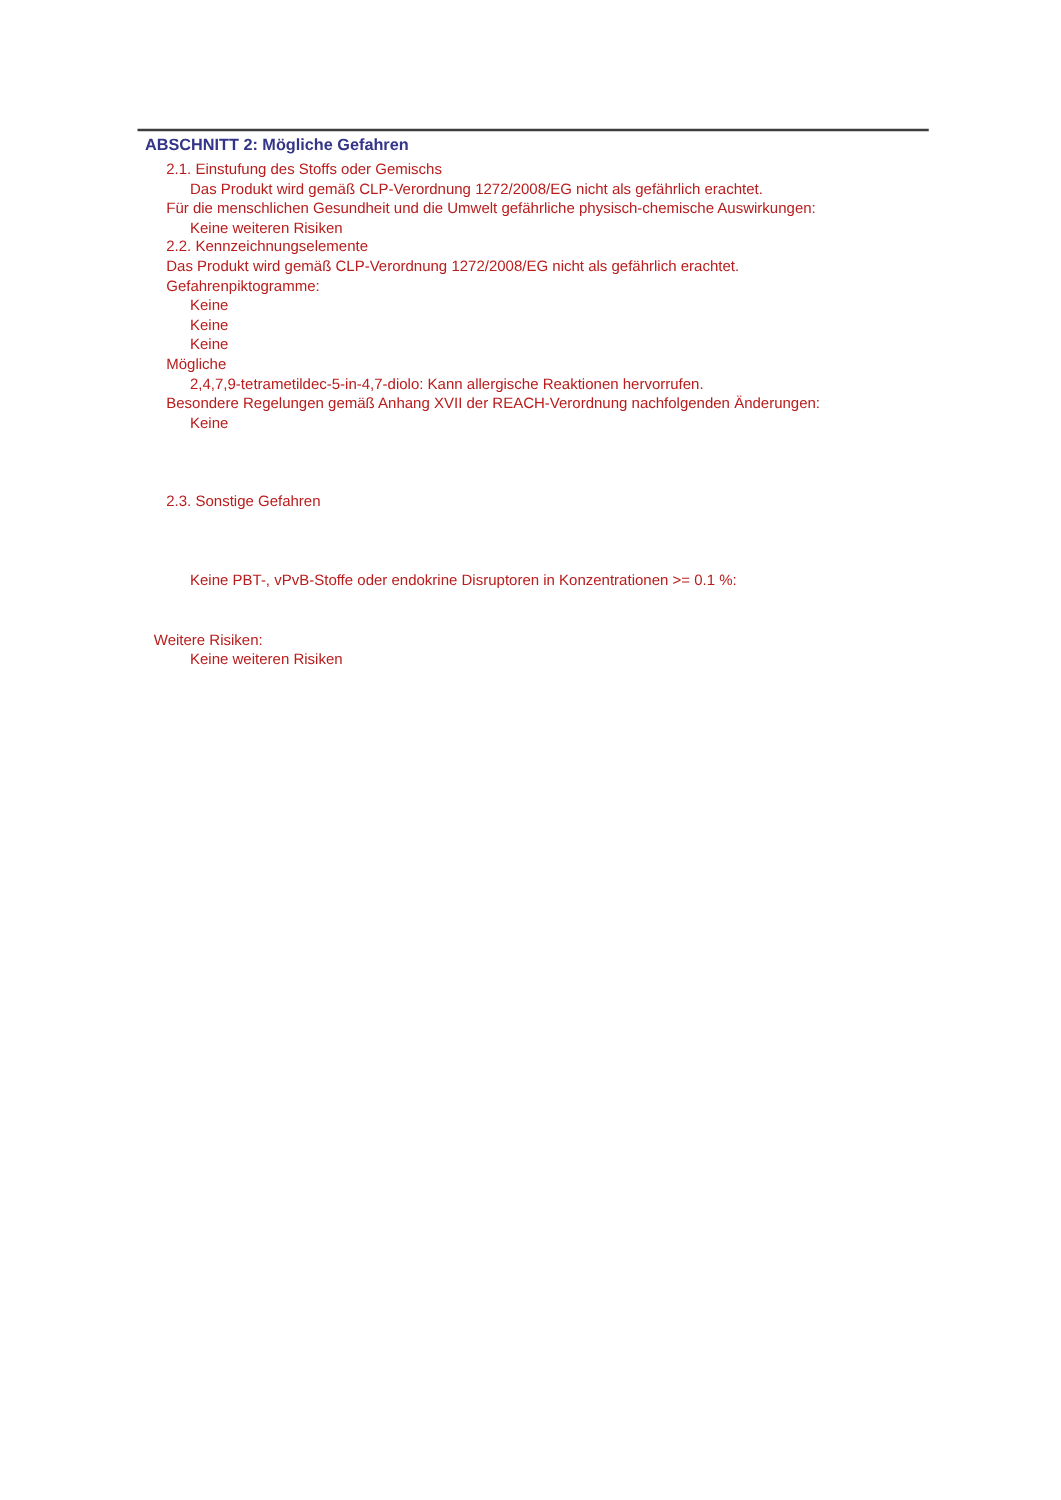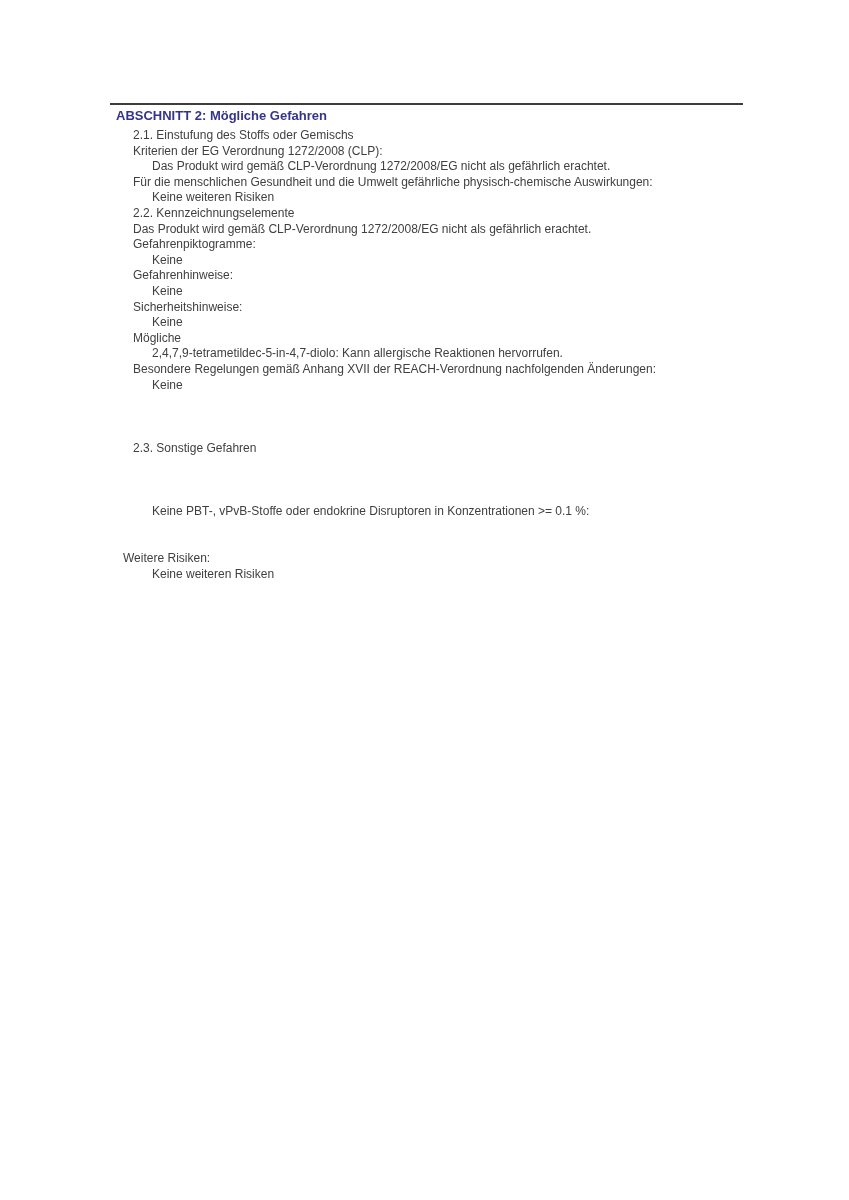--- a/index.html
+++ b/index.html
@@ -50,33 +50,30 @@
   .indent-0 { padding-left: 123px; margin-top: 32px; }
   .indent-1 { padding-left: 133px; }
   .indent-2 { padding-left: 152px; }
 </style>
 </head>
 <body>
 
 <div class="page" style="background: rgb(255, 255, 255);">
   <div class="top-rule" style="background: rgb(61, 61, 61);"></div>
   <h1 class="section-title" style="color: rgb(52, 52, 137);">ABSCHNITT 2: Mögliche Gefahren</h1>
-  <div class="content" style="color: #404040;">
+  <div class="content" style="color: #b91c1c;">
       <div class="line indent-1">2.1. Einstufung des Stoffs oder Gemischs</div>
-      <div class="line indent-1">Kriterien der EG Verordnung 1272/2008 (CLP):</div>
       <div class="line indent-2">Das Produkt wird gemäß CLP-Verordnung 1272/2008/EG nicht als gefährlich erachtet.</div>
       <div class="line indent-1">Für die menschlichen Gesundheit und die Umwelt gefährliche physisch-chemische Auswirkungen:</div>
       <div class="line indent-2">Keine weiteren Risiken</div>
       <div class="line indent-1">2.2. Kennzeichnungselemente</div>
       <div class="line indent-1">Das Produkt wird gemäß CLP-Verordnung 1272/2008/EG nicht als gefährlich erachtet.</div>
       <div class="line indent-1">Gefahrenpiktogramme:</div>
       <div class="line indent-2">Keine</div>
-      <div class="line indent-1">Gefahrenhinweise:</div>
       <div class="line indent-2">Keine</div>
-      <div class="line indent-1">Sicherheitshinweise:</div>
       <div class="line indent-2">Keine</div>
       <div class="line indent-1">Mögliche</div>
       <div class="line indent-2">2,4,7,9-tetrametildec-5-in-4,7-diolo: Kann allergische Reaktionen hervorrufen.</div>
       <div class="line indent-1">Besondere Regelungen gemäß Anhang XVII der REACH-Verordnung nachfolgenden Änderungen:</div>
       <div class="line indent-2">Keine</div>
       <div class="line indent-0"></div>
       <div class="line indent-1">2.3. Sonstige Gefahren</div>
       <div class="line indent-0"></div>
       <div class="line indent-2">Keine PBT-, vPvB-Stoffe oder endokrine Disruptoren in Konzentrationen &gt;= 0.1 %:</div>
       <div class="line indent-0">Weitere Risiken:</div>

